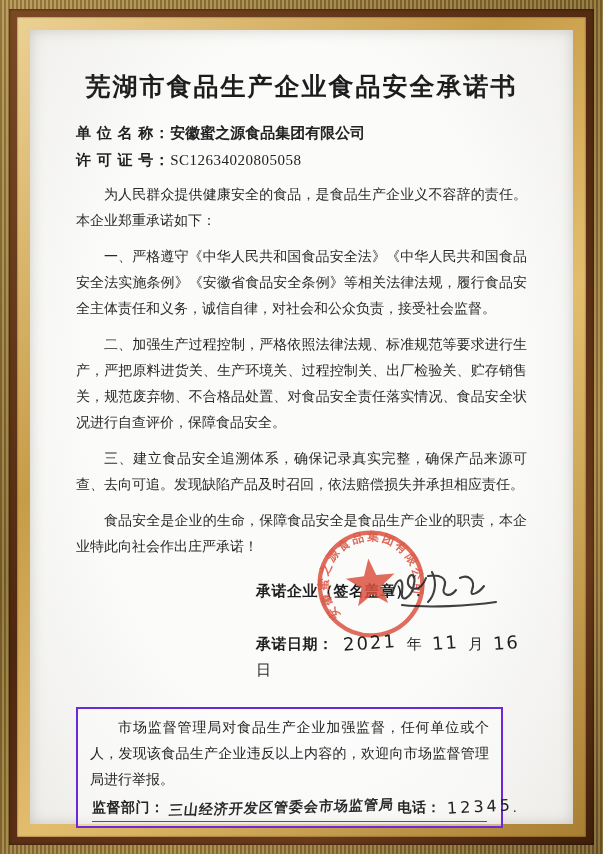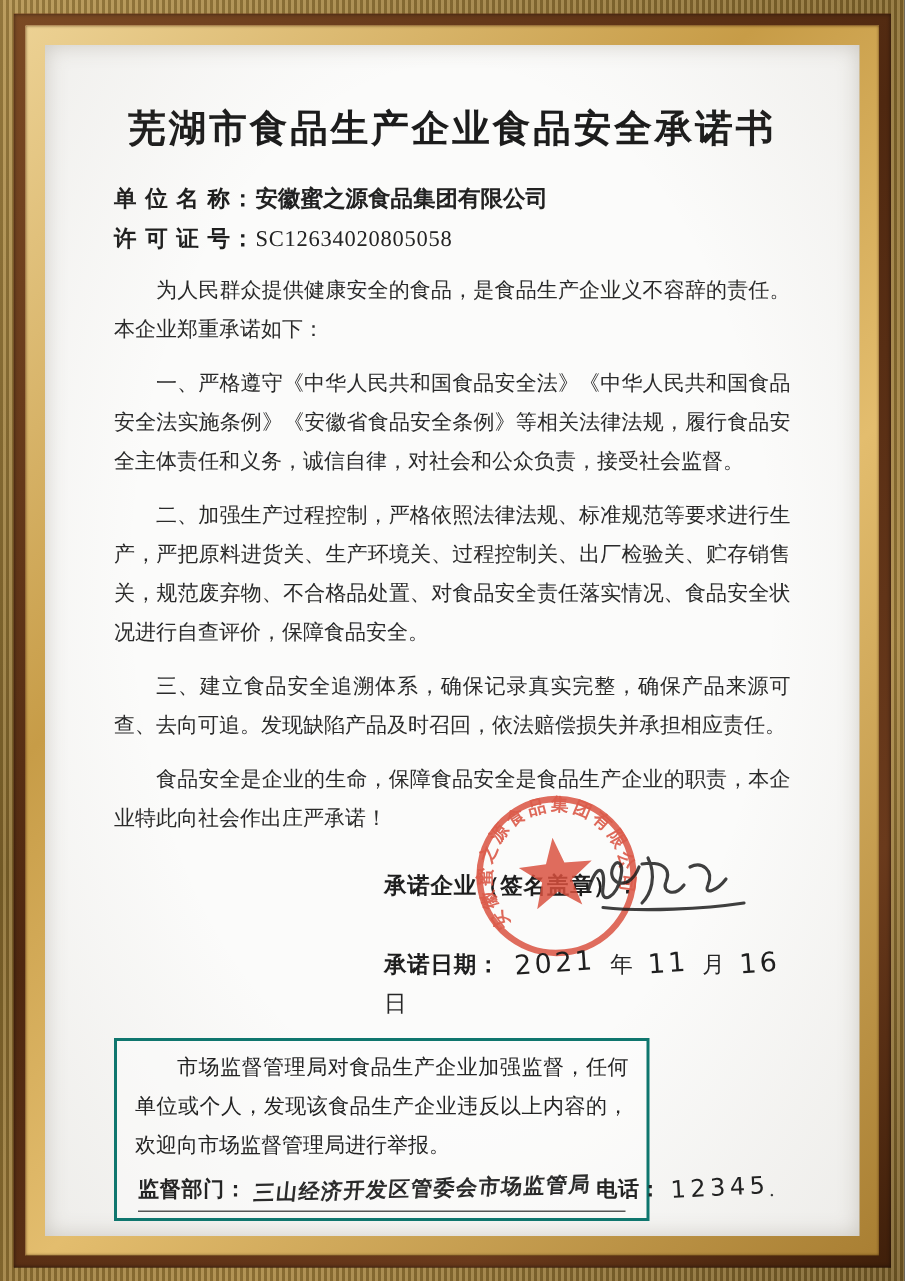--- a/index.html
+++ b/index.html
@@ -57,21 +57,21 @@
   .date-row{margin-top:26px;line-height:26px;font-size:15px;padding-left:180px;position:relative;z-index:3;}
   .hw{display:inline-block;font-family:"DejaVu Sans",sans-serif;font-size:18px;color:#1f1f1f;
       transform:rotate(-4deg);letter-spacing:2px;margin:0 6px;}
   .stamp{
     position:absolute;left:238px;top:-51px;width:114px;height:114px;z-index:2;
     transform:rotate(-6deg);opacity:.93;pointer-events:none;
   }
   .signature{position:absolute;left:308px;top:-14px;width:116px;height:48px;z-index:4;pointer-events:none;}
   
   .notice-box{
-    margin-top:9px;width:357px;border:2px solid #0f766e;
+    margin-top:24px;width:427px;border:2px solid #6d28d9;
     padding:6px 12px 4px 12px;position:relative;z-index:3;background:rgba(255,255,255,.4);
   }
   .notice-text{margin:0;font-size:14px;line-height:26px;text-align:justify;text-indent:2em;color:#242424;}
   .dept-row{
     margin:0 2px;font-size:14px;line-height:27px;color:#242424;
     border-bottom:1px solid #555;display:flex;align-items:baseline;white-space:nowrap;
   }
   .dept-label,.phone-label{font-weight:700;letter-spacing:.5px;}
   .hw-cn{
     display:inline-block;font-family:"DejaVu Sans",sans-serif;font-size:14px;font-weight:600;

